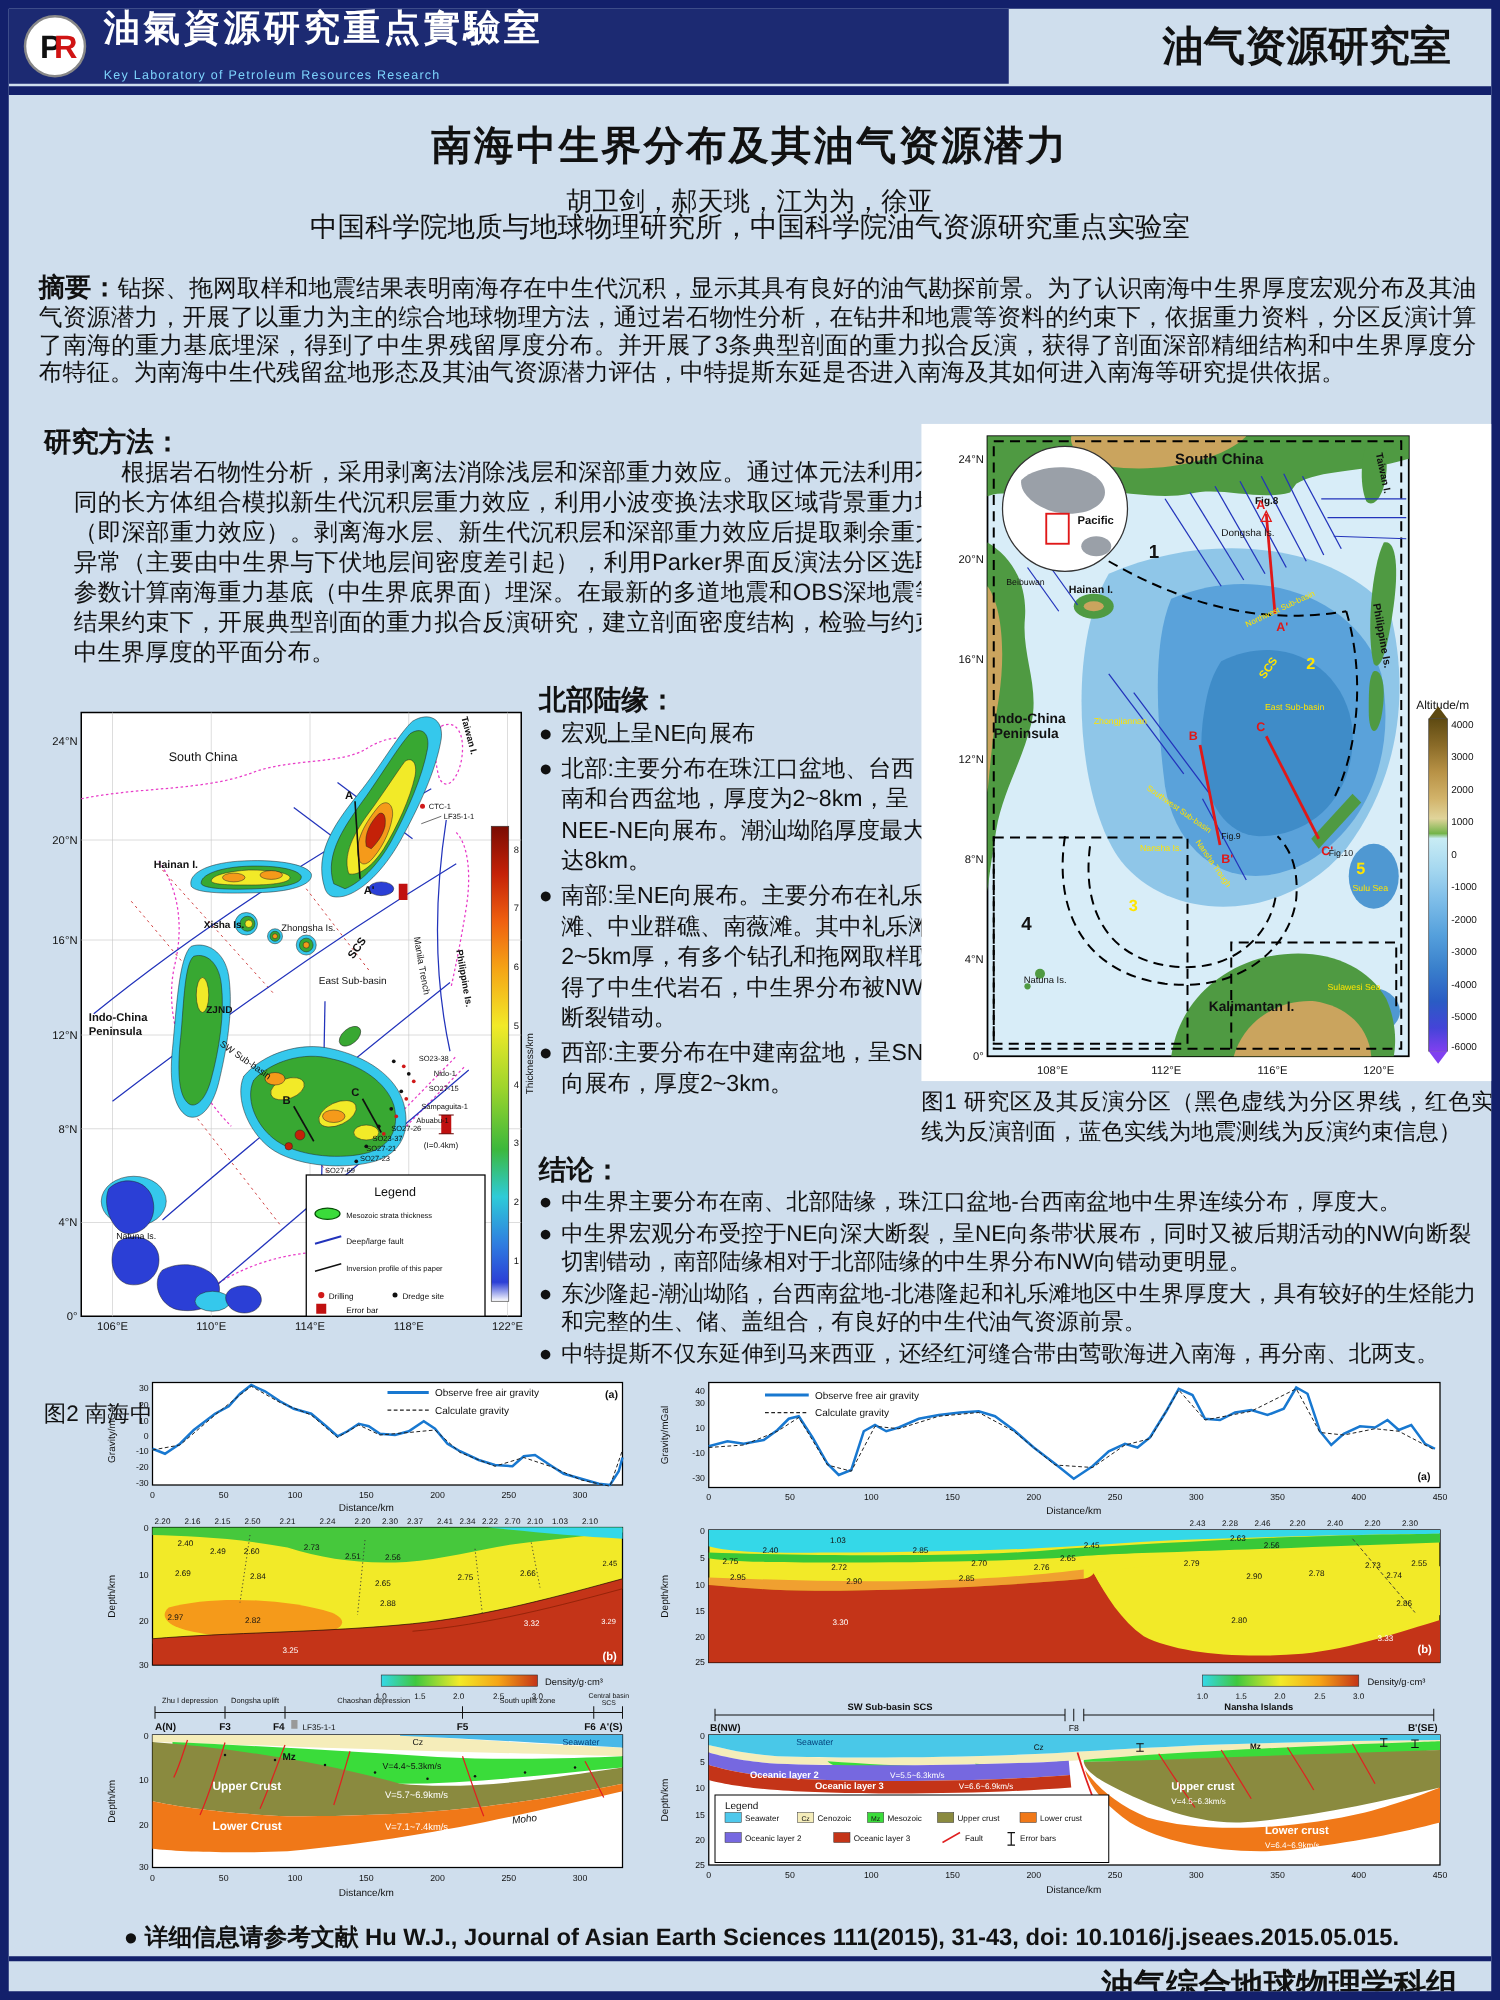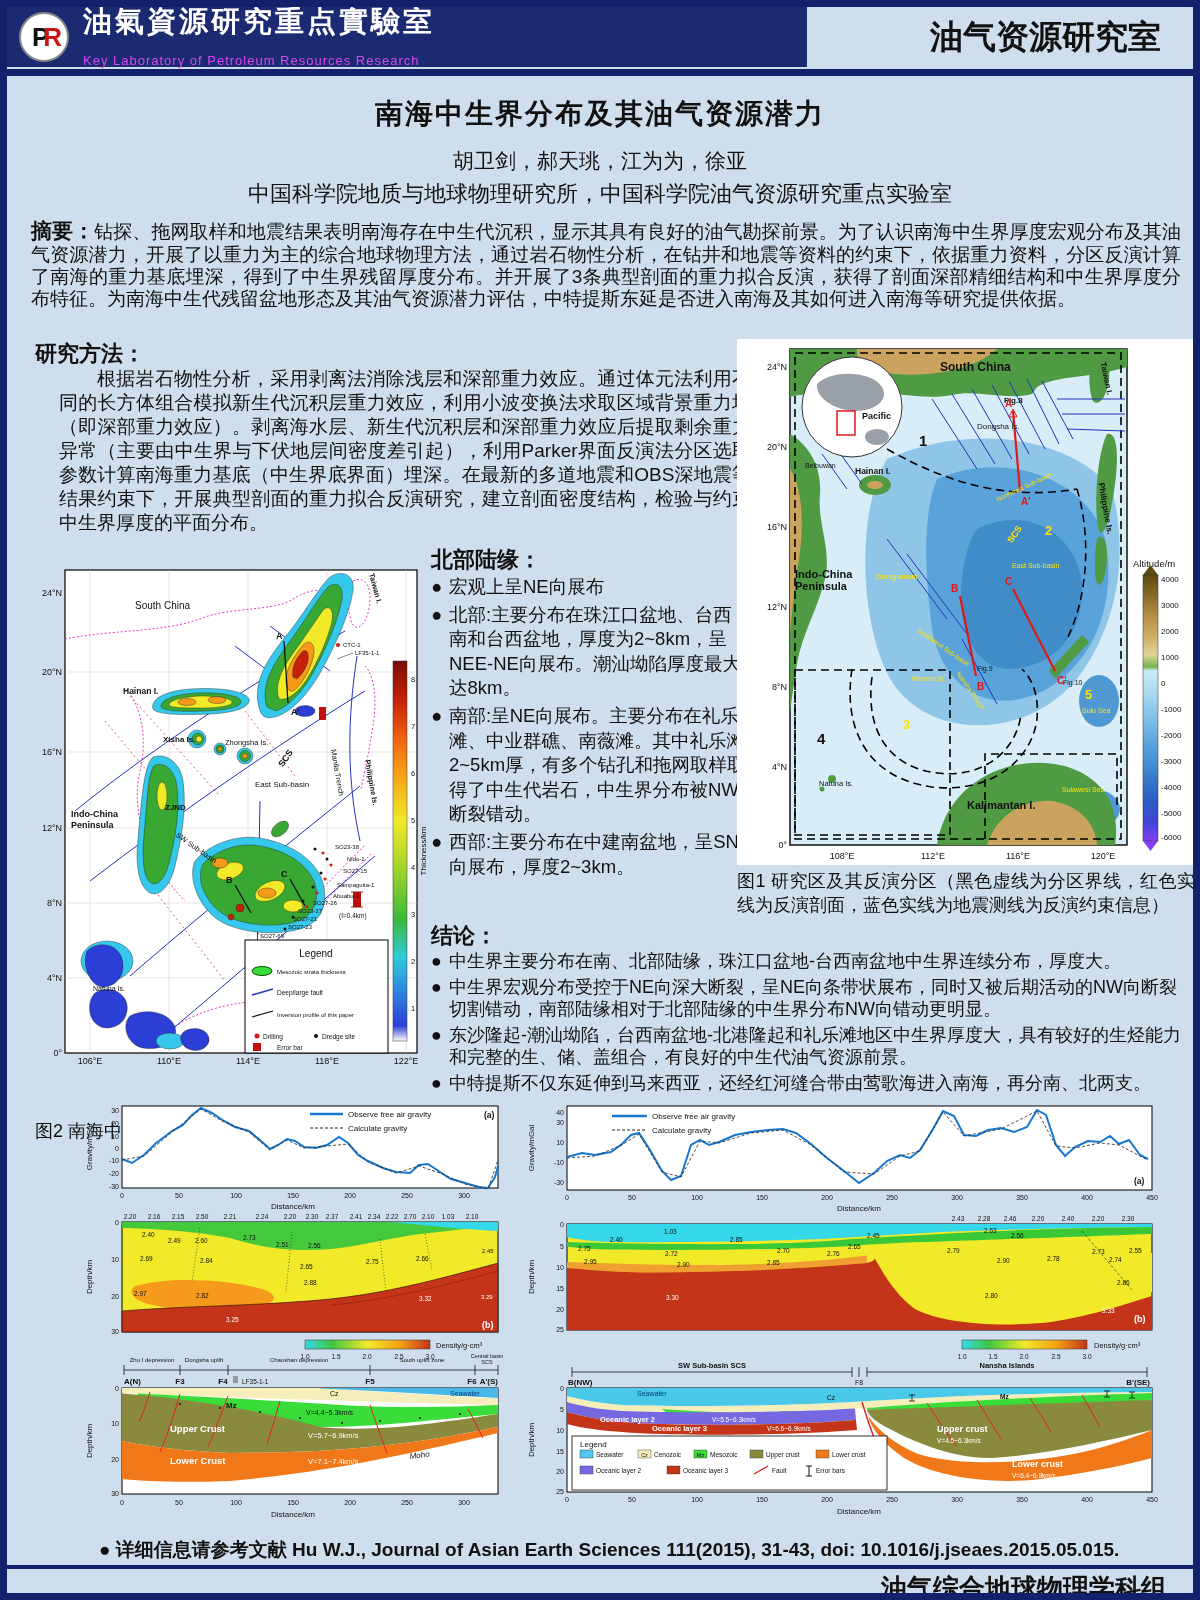--- a/index.html
+++ b/index.html
@@ -6,26 +6,26 @@
   .page{position:relative;width:1200px;height:1600px;background:#cfdeed;
         font-family:"Liberation Sans",sans-serif;color:#111;overflow:hidden;
         border:7px solid #13206b;box-sizing:border-box;}
   .hdr{position:absolute;top:0;left:0;right:0;height:60px;display:flex;}
   .hdr-left{width:800px;background:#1c2a72;display:flex;align-items:center;gap:14px;padding-left:12px;box-sizing:border-box;}
   .logo{width:50px;height:50px;border-radius:50%;background:#fff;display:flex;align-items:center;justify-content:center;
         font-weight:bold;font-size:26px;letter-spacing:-6px;border:2px solid #888;box-sizing:border-box;}
   .logo .p{color:#101010;} .logo .r{color:#d01414;}
   .lab-txt{display:flex;flex-direction:column;}
   .lab-cn{color:#fff;font-size:29px;font-weight:bold;letter-spacing:3px;font-family:"Liberation Serif",serif;line-height:1.05;}
-  .lab-en{color:#d946ef;font-size:13px;letter-spacing:1px;margin-top:16px;}
+  .lab-en{color:#7dd3fc;font-size:10px;letter-spacing:1px;margin-top:16px;}
   .hdr-right{flex:1;display:flex;align-items:center;justify-content:flex-end;padding-right:32px;font-size:33px;font-weight:600;}
   .hdr-rule{position:absolute;top:62px;left:0;right:0;height:7px;background:#13206b;}
-  .title{position:absolute;top:88px;left:0;width:100%;text-align:center;font-size:28px;font-weight:bold;letter-spacing:2px;}
+  .title{position:absolute;top:88px;left:0;width:100%;text-align:center;font-size:32px;font-weight:bold;letter-spacing:2px;}
   .authors{position:absolute;top:140px;left:0;width:100%;text-align:center;font-size:21px;}
-  .affil{position:absolute;top:172px;left:0;width:100%;text-align:center;font-size:22px;}
+  .affil{position:absolute;top:160px;left:0;width:100%;text-align:center;font-size:22px;}
   .abs{position:absolute;top:212px;left:24px;width:1150px;font-size:19px;line-height:1.17;text-align:justify;}
   .abs b{font-size:21px;}
   .sec-h{font-size:22px;font-weight:bold;}
   .methods-h{position:absolute;top:332px;left:28px;}
   .methods-t{position:absolute;top:360px;left:28px;width:692px;font-size:19px;line-height:1.26;text-align:justify;text-indent:2em;margin-left:24px;}
   .thick-h{position:absolute;top:538px;left:424px;}
   .thick-l{position:absolute;top:568px;left:424px;width:318px;font-size:18.5px;line-height:1.33;}
   .blt-item{display:flex;margin-bottom:3px;}
   .blt-item .blt{flex:0 0 18px;}
   .concl-h{position:absolute;top:914px;left:424px;}

